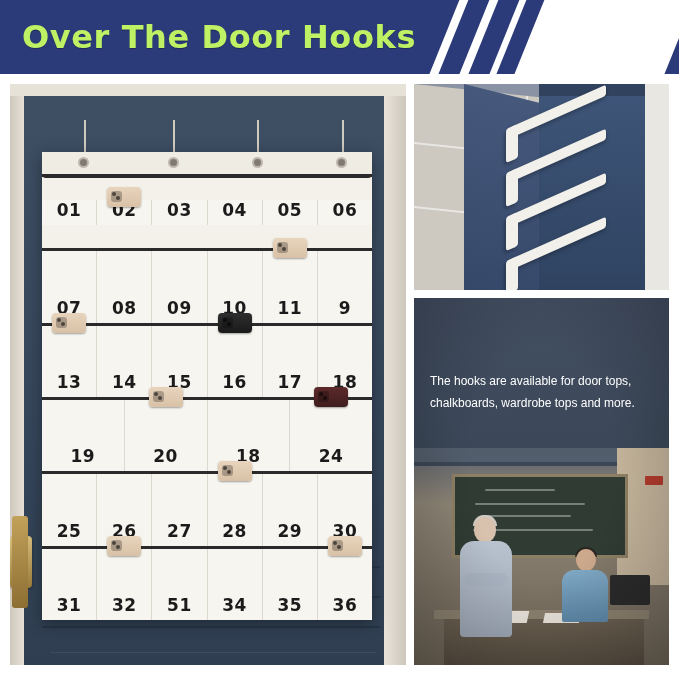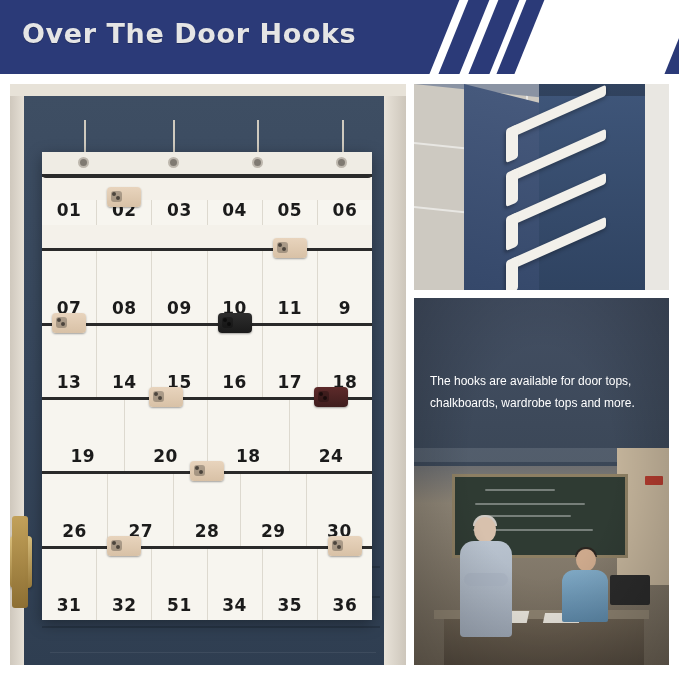--- a/index.html
+++ b/index.html
@@ -22,22 +22,22 @@
     top: 0;
     width: 679px;
     height: 74px;
     background: #2b3a78;
     overflow: hidden;
   }
   .banner-title {
     position: absolute;
     left: 22px;
     top: 18px;
-    color: #e5e5e5;
-    font-size: 27px;
+    color: #bef264;
+    font-size: 32px;
     font-weight: bold;
     letter-spacing: 0.6px;
     font-family: "DejaVu Sans", sans-serif;
     text-shadow: 0 1px 0 rgba(0,0,0,0.25);
   }
   .banner-slashes {
     position: absolute;
     right: 0;
     top: 0;
     width: 300px;
@@ -622,20 +622,23 @@
           <div class="pocket">
             <div class="phone maroon">
               <div class="cam"></div>
             </div>
             <span class="pocket-num">24</span>
           </div>
         </div>
         <div class="pocket-row">
           <div class="elastic dip"></div>
           <div class="pocket">
+            <span class="pocket-num">25</span>
+          </div>
+          <div class="pocket">
             <span class="pocket-num">26</span>
           </div>
           <div class="pocket">
             <span class="pocket-num">27</span>
           </div>
           <div class="pocket">
             <div class="phone cream">
               <div class="cam"></div>
             </div>
             <span class="pocket-num">28</span>

